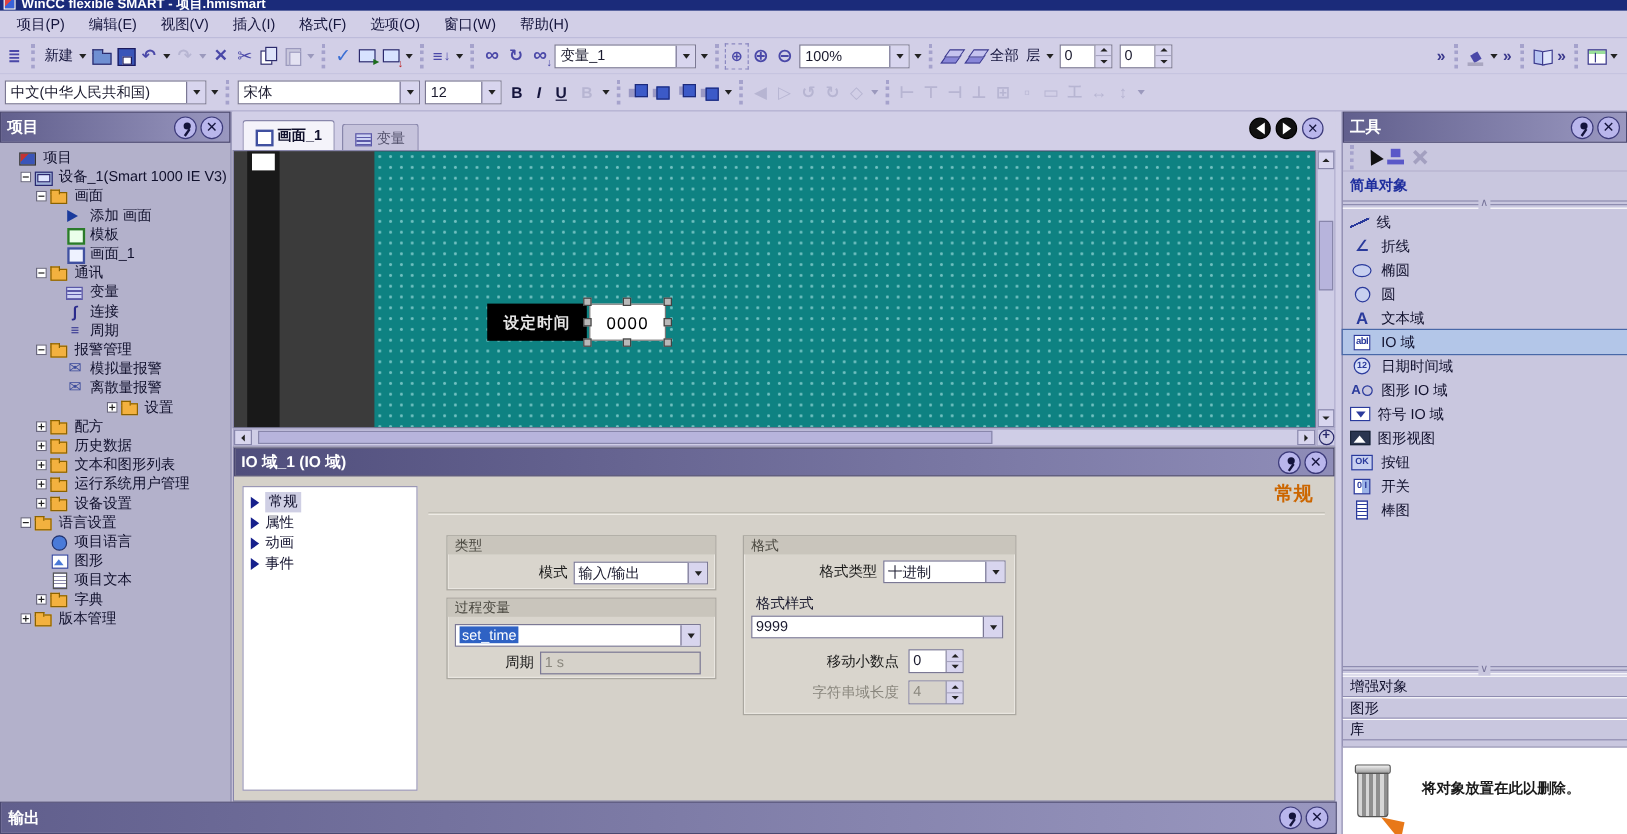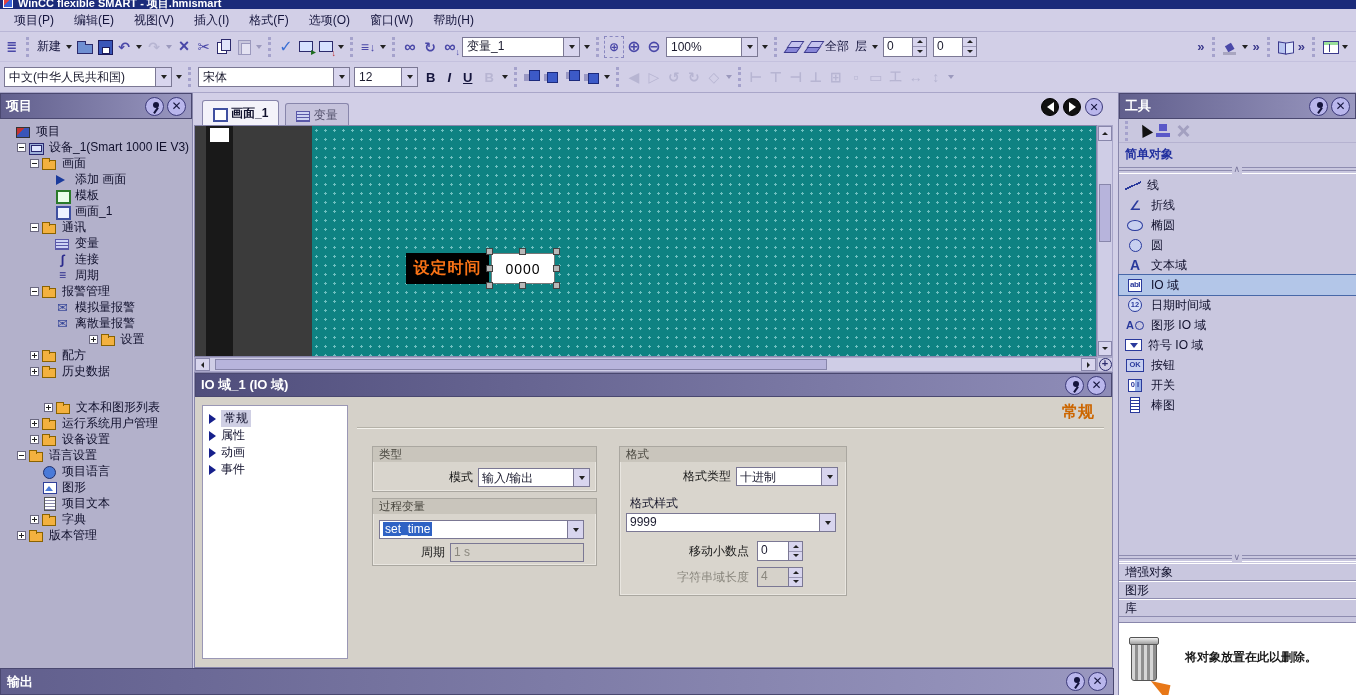--- a/index.html
+++ b/index.html
@@ -156,21 +156,21 @@
   .nbtn{width:18px;height:18px;border-radius:50%;background:#111;border:1px solid #000;display:flex;align-items:center;justify-content:center}
   .nbtn::before{content:"";display:block}
   .nbtn.back::before{border-top:5px solid transparent;border-bottom:5px solid transparent;border-right:7px solid #fff}
   .nbtn.fwd::before{border-top:5px solid transparent;border-bottom:5px solid transparent;border-left:7px solid #fff}
   .nbtn.close{background:#b9b6ec;border:1px solid #3c3a7a}
   .nbtn.close::before{content:"✕";color:#14143c;font-weight:bold;font-size:11px}
   #canvas{position:absolute;left:0;top:32px;width:903px;height:232px;background:#3b3b3b;overflow:hidden;border:1px solid #8886ab}
   #cstrip{position:absolute;left:11px;top:0;width:27px;height:100%;background:#191919}
   #cwhite{position:absolute;left:15px;top:2px;width:19px;height:14px;background:#fff}
   #screenarea{position:absolute;left:117px;top:0;right:0;bottom:0;background:#0e8282;background-image:radial-gradient(#6fc0c0 1px,transparent 1.4px);background-size:9px 9px}
-  #textfield{position:absolute;left:94px;top:127px;width:83px;height:31px;background:#000;color:#f97316;font-size:16px;font-weight:bold;display:flex;align-items:center;justify-content:center;letter-spacing:1px}
+  #textfield{position:absolute;left:94px;top:127px;width:83px;height:31px;background:#000;color:#e5e5e5;font-size:13px;font-weight:bold;display:flex;align-items:center;justify-content:center;letter-spacing:1px}
   #iowrap{position:absolute;left:179px;top:127px;width:64px;height:31px}
   #iofield{position:absolute;inset:0;background:#fff;border:1px solid #777;color:#000;font-size:14px;display:flex;align-items:center;justify-content:center;letter-spacing:1px}
   .hd{position:absolute;width:7px;height:7px;background:#b8b8b8;border:1px solid #444}
   
   .sb{background:#cfcde6;border:1px solid #a9a6c9;position:absolute}
   #hscroll{left:0;top:264px;width:903px;height:15px}
   #vscroll{left:903px;top:32px;width:16px;height:232px}
   .sb-btn{position:absolute;background:#d8d5ee;border:1px solid #8886ab;display:flex;align-items:center;justify-content:center}
   .arr{width:0;height:0;border:3.5px solid transparent}
   .arr.l{border-right-color:#222;margin-left:-3px}
@@ -504,21 +504,21 @@
         <span class="tic recipe"></span>
         <span class="tlabel">配方</span>
       </div>
 
       <div class="trow" style="padding-left: 30px;">
         <span class="exp plus"></span>
         <span class="tic history"></span>
         <span class="tlabel">历史数据</span>
       </div>
 
-      <div class="trow" style="padding-left: 44px; margin-top: 20px;">
+      <div class="trow" style="padding-left: 30px;">
         <span class="exp plus"></span>
         <span class="tic textlist"></span>
         <span class="tlabel">文本和图形列表</span>
       </div>
 
       <div class="trow" style="padding-left: 30px;">
         <span class="exp plus"></span>
         <span class="tic users"></span>
         <span class="tlabel">运行系统用户管理</span>
       </div>
@@ -785,20 +785,24 @@
       <div class="xrow">
         <span class="xic graphicio"></span>
         <span>图形 IO 域</span>
       </div>
 
       <div class="xrow">
         <span class="xic symbolio"></span>
         <span>符号 IO 域</span>
       </div>
 
+      <div class="xrow">
+        <span class="xic graphicview"></span>
+        <span>图形视图</span>
+      </div>
 
       <div class="xrow">
         <span class="xic button"></span>
         <span>按钮</span>
       </div>
 
       <div class="xrow">
         <span class="xic switch"></span>
         <span>开关</span>
       </div>

